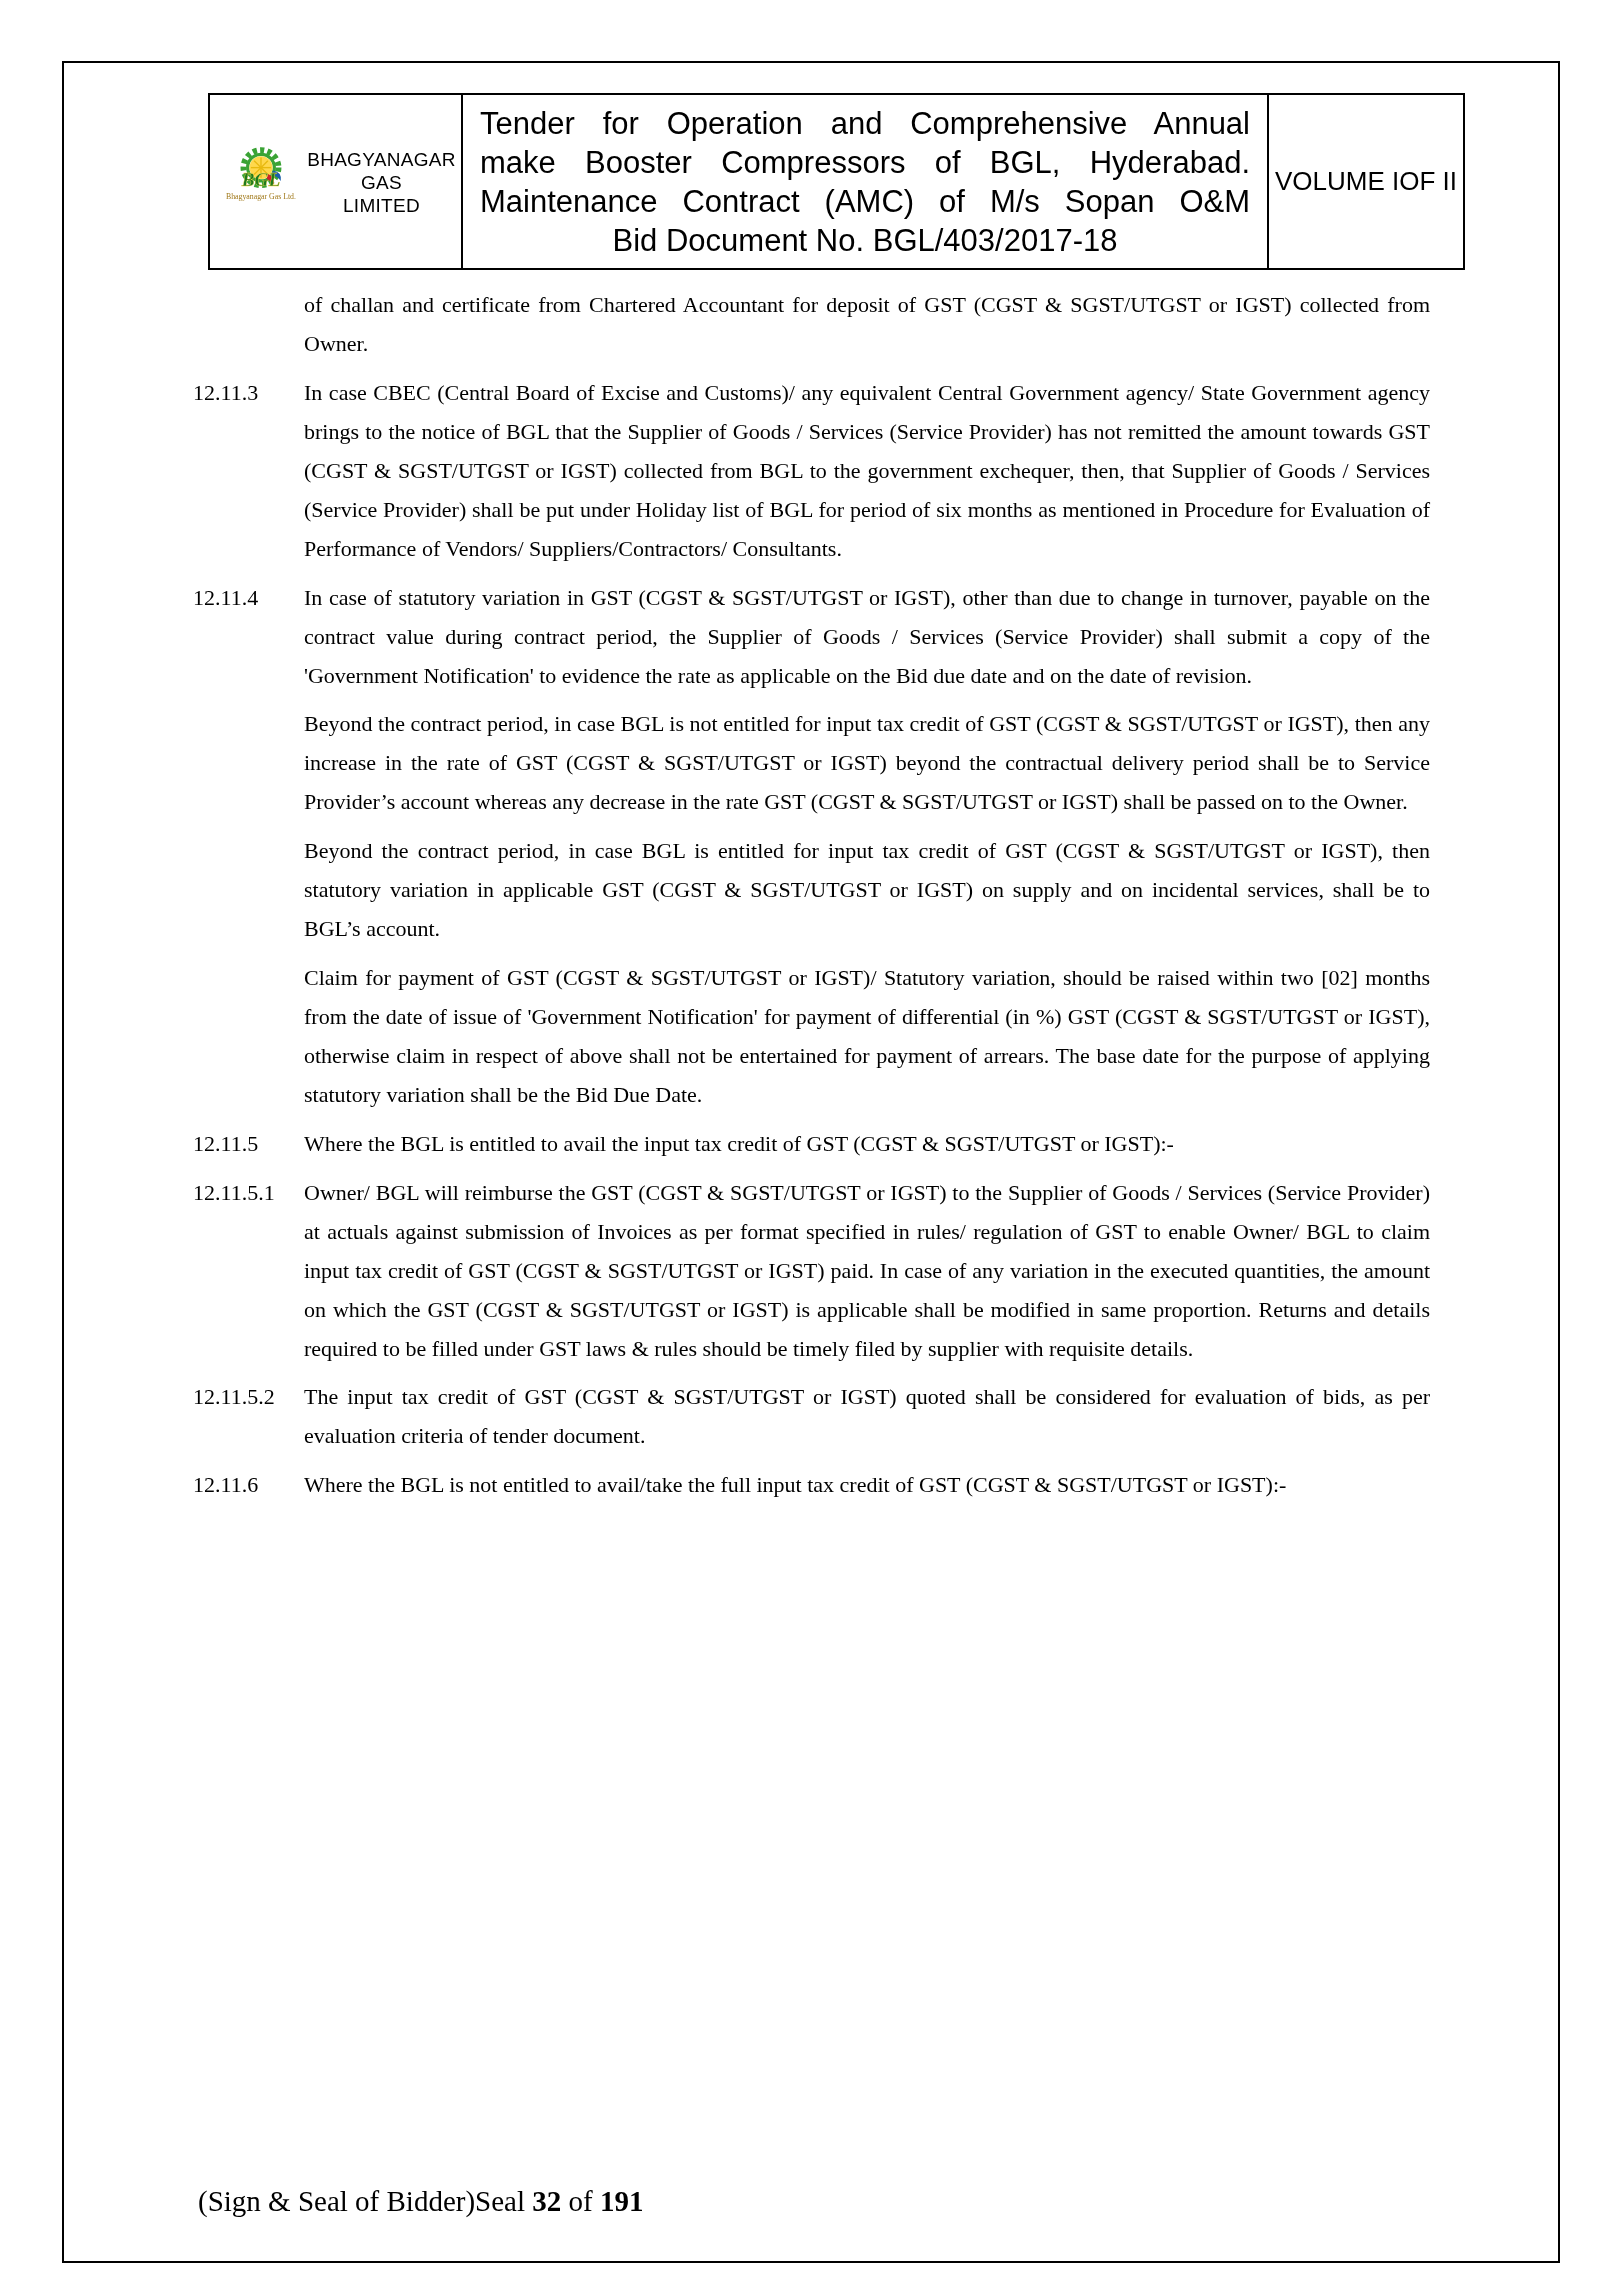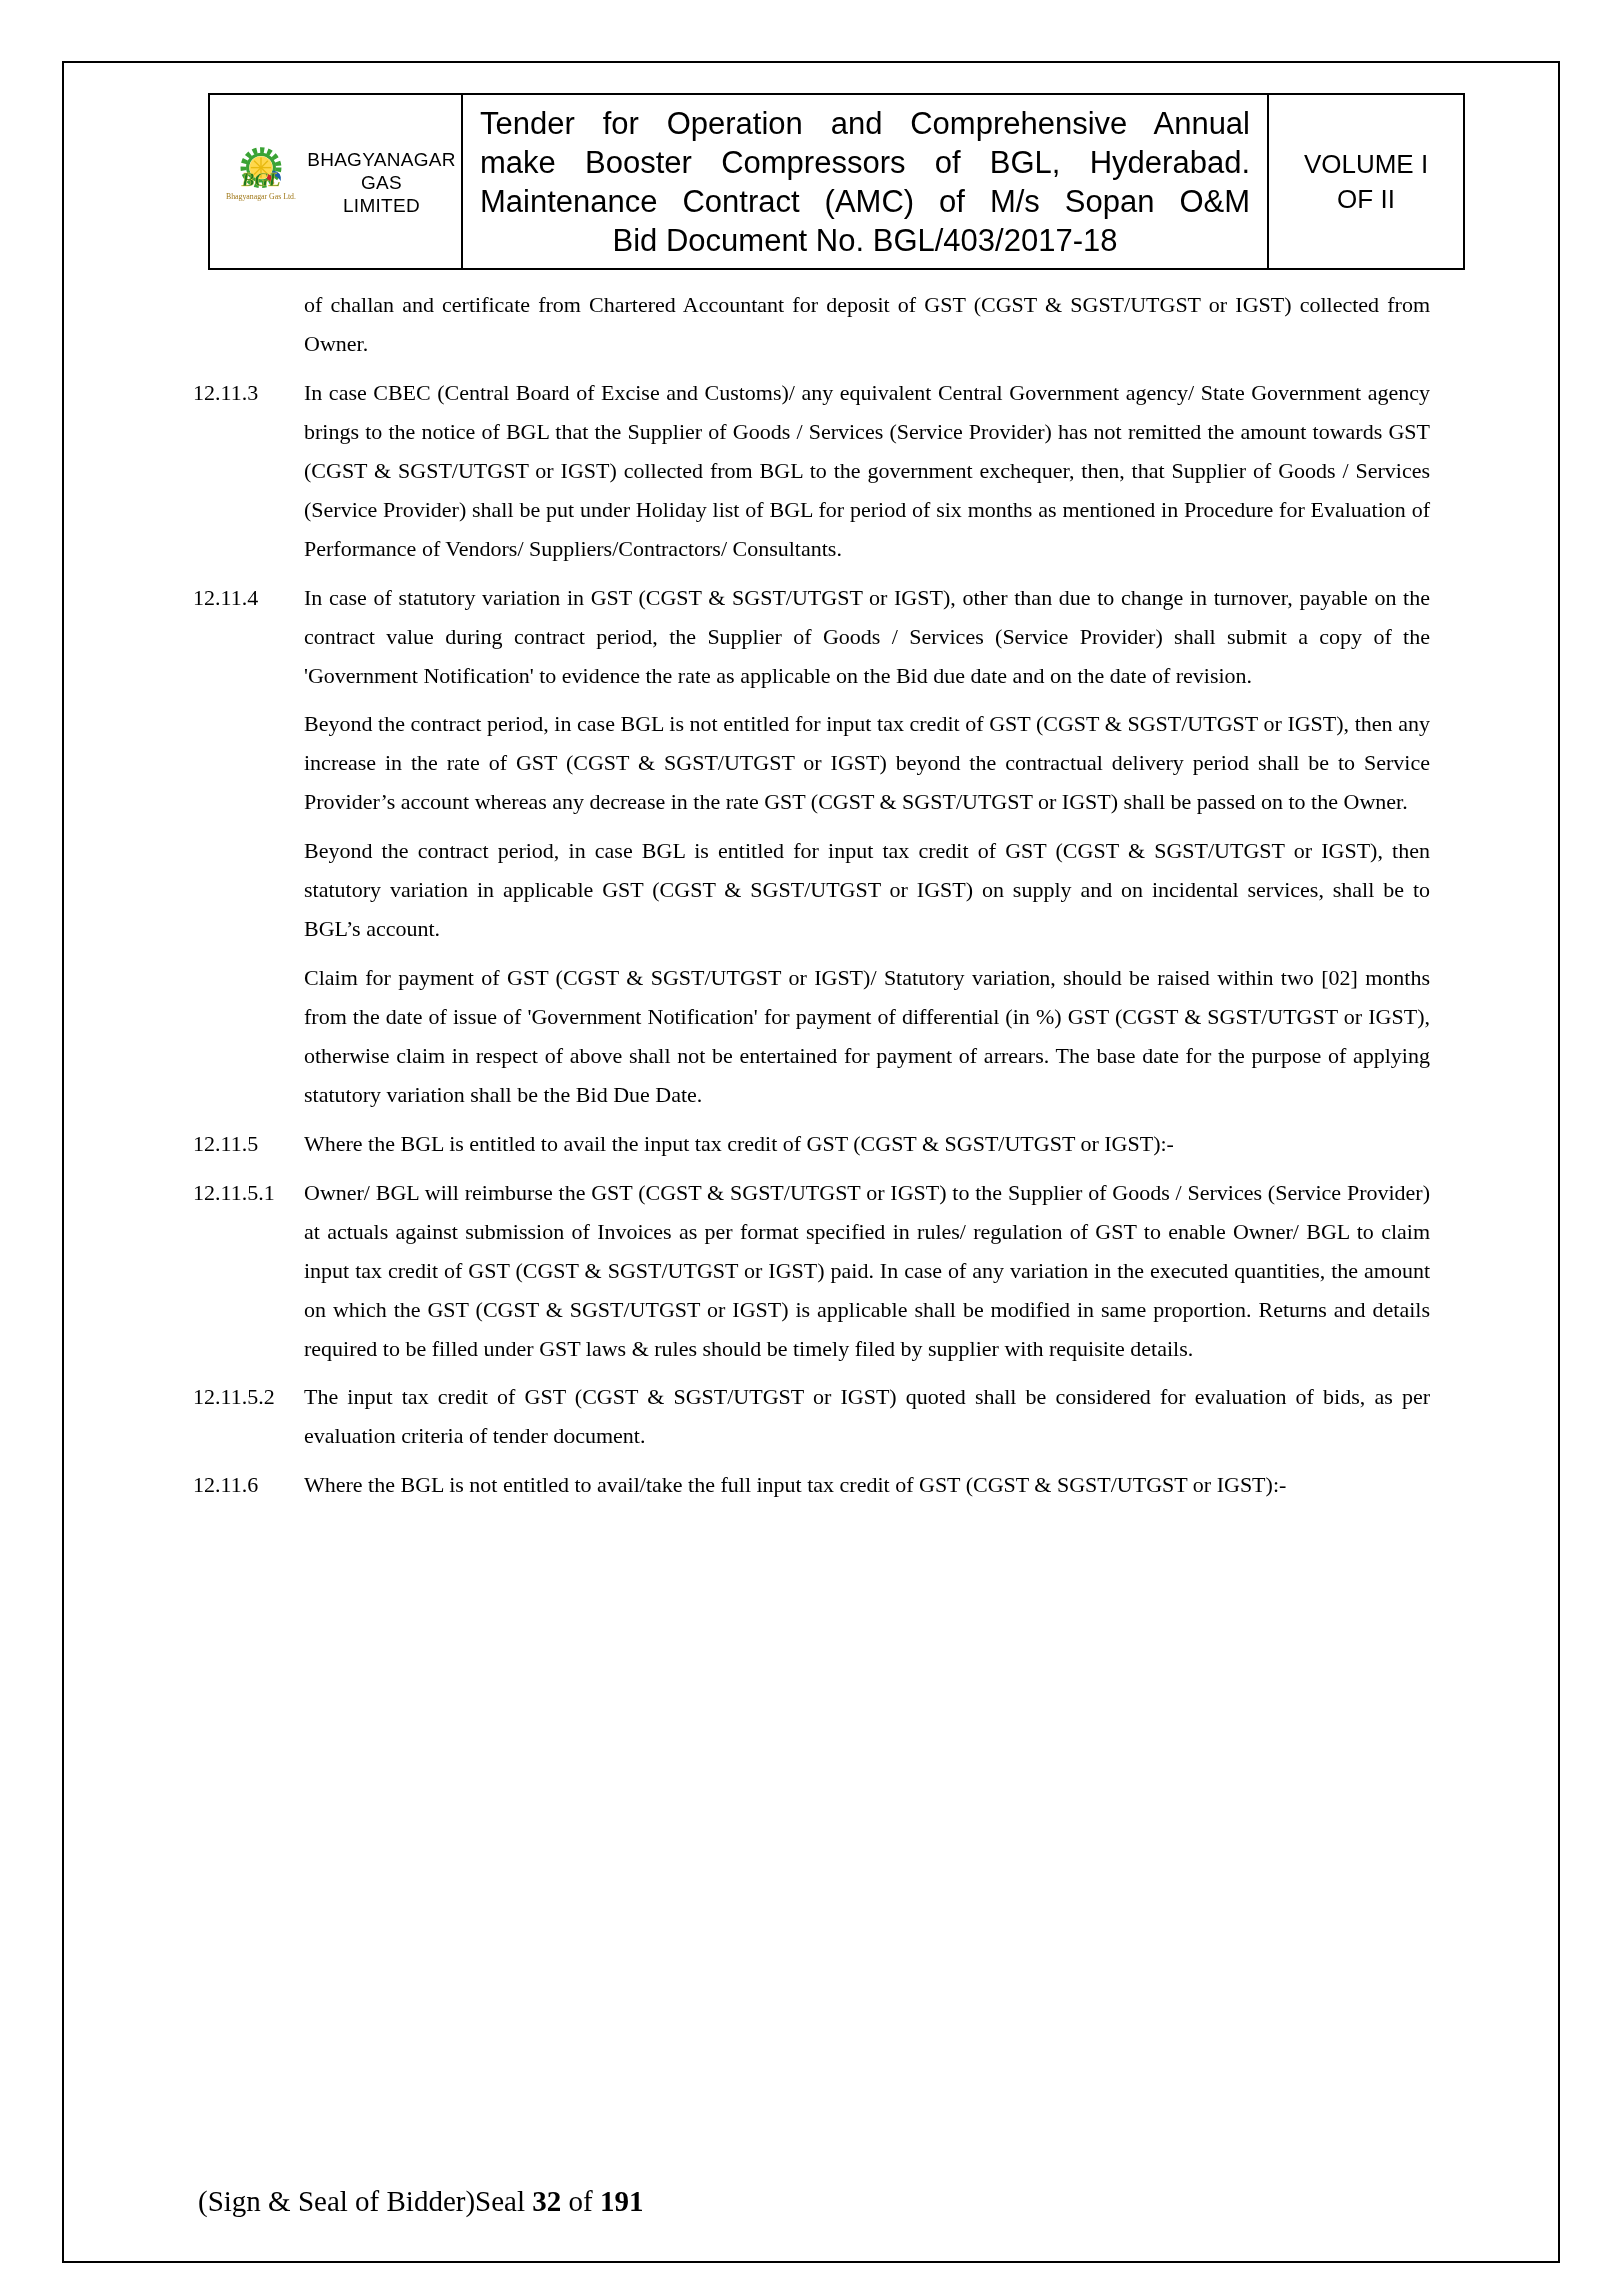--- a/index.html
+++ b/index.html
@@ -46,21 +46,21 @@
     flex:1;
     border-right:2px solid #000000;
     padding:9.2px 17px;
     display:flex; flex-direction:column; justify-content:flex-start;
     font-size:31px; line-height:39px;
   }
   .title-line-justify { text-align:justify; text-align-last:justify; }
   .title-line-center  { text-align:center; }
   .cell-volume {
     width:194px;
-    display:flex; flex-direction:column;
+    display:flex; flex-direction:row;
     align-items:center; justify-content:center;
     font-size:26px; line-height:35px;
   }
   
   .doc-body {
     position:absolute;
     left:304px; top:285px;
     width:1126px;
     font-size:22px; line-height:39px;
   }

